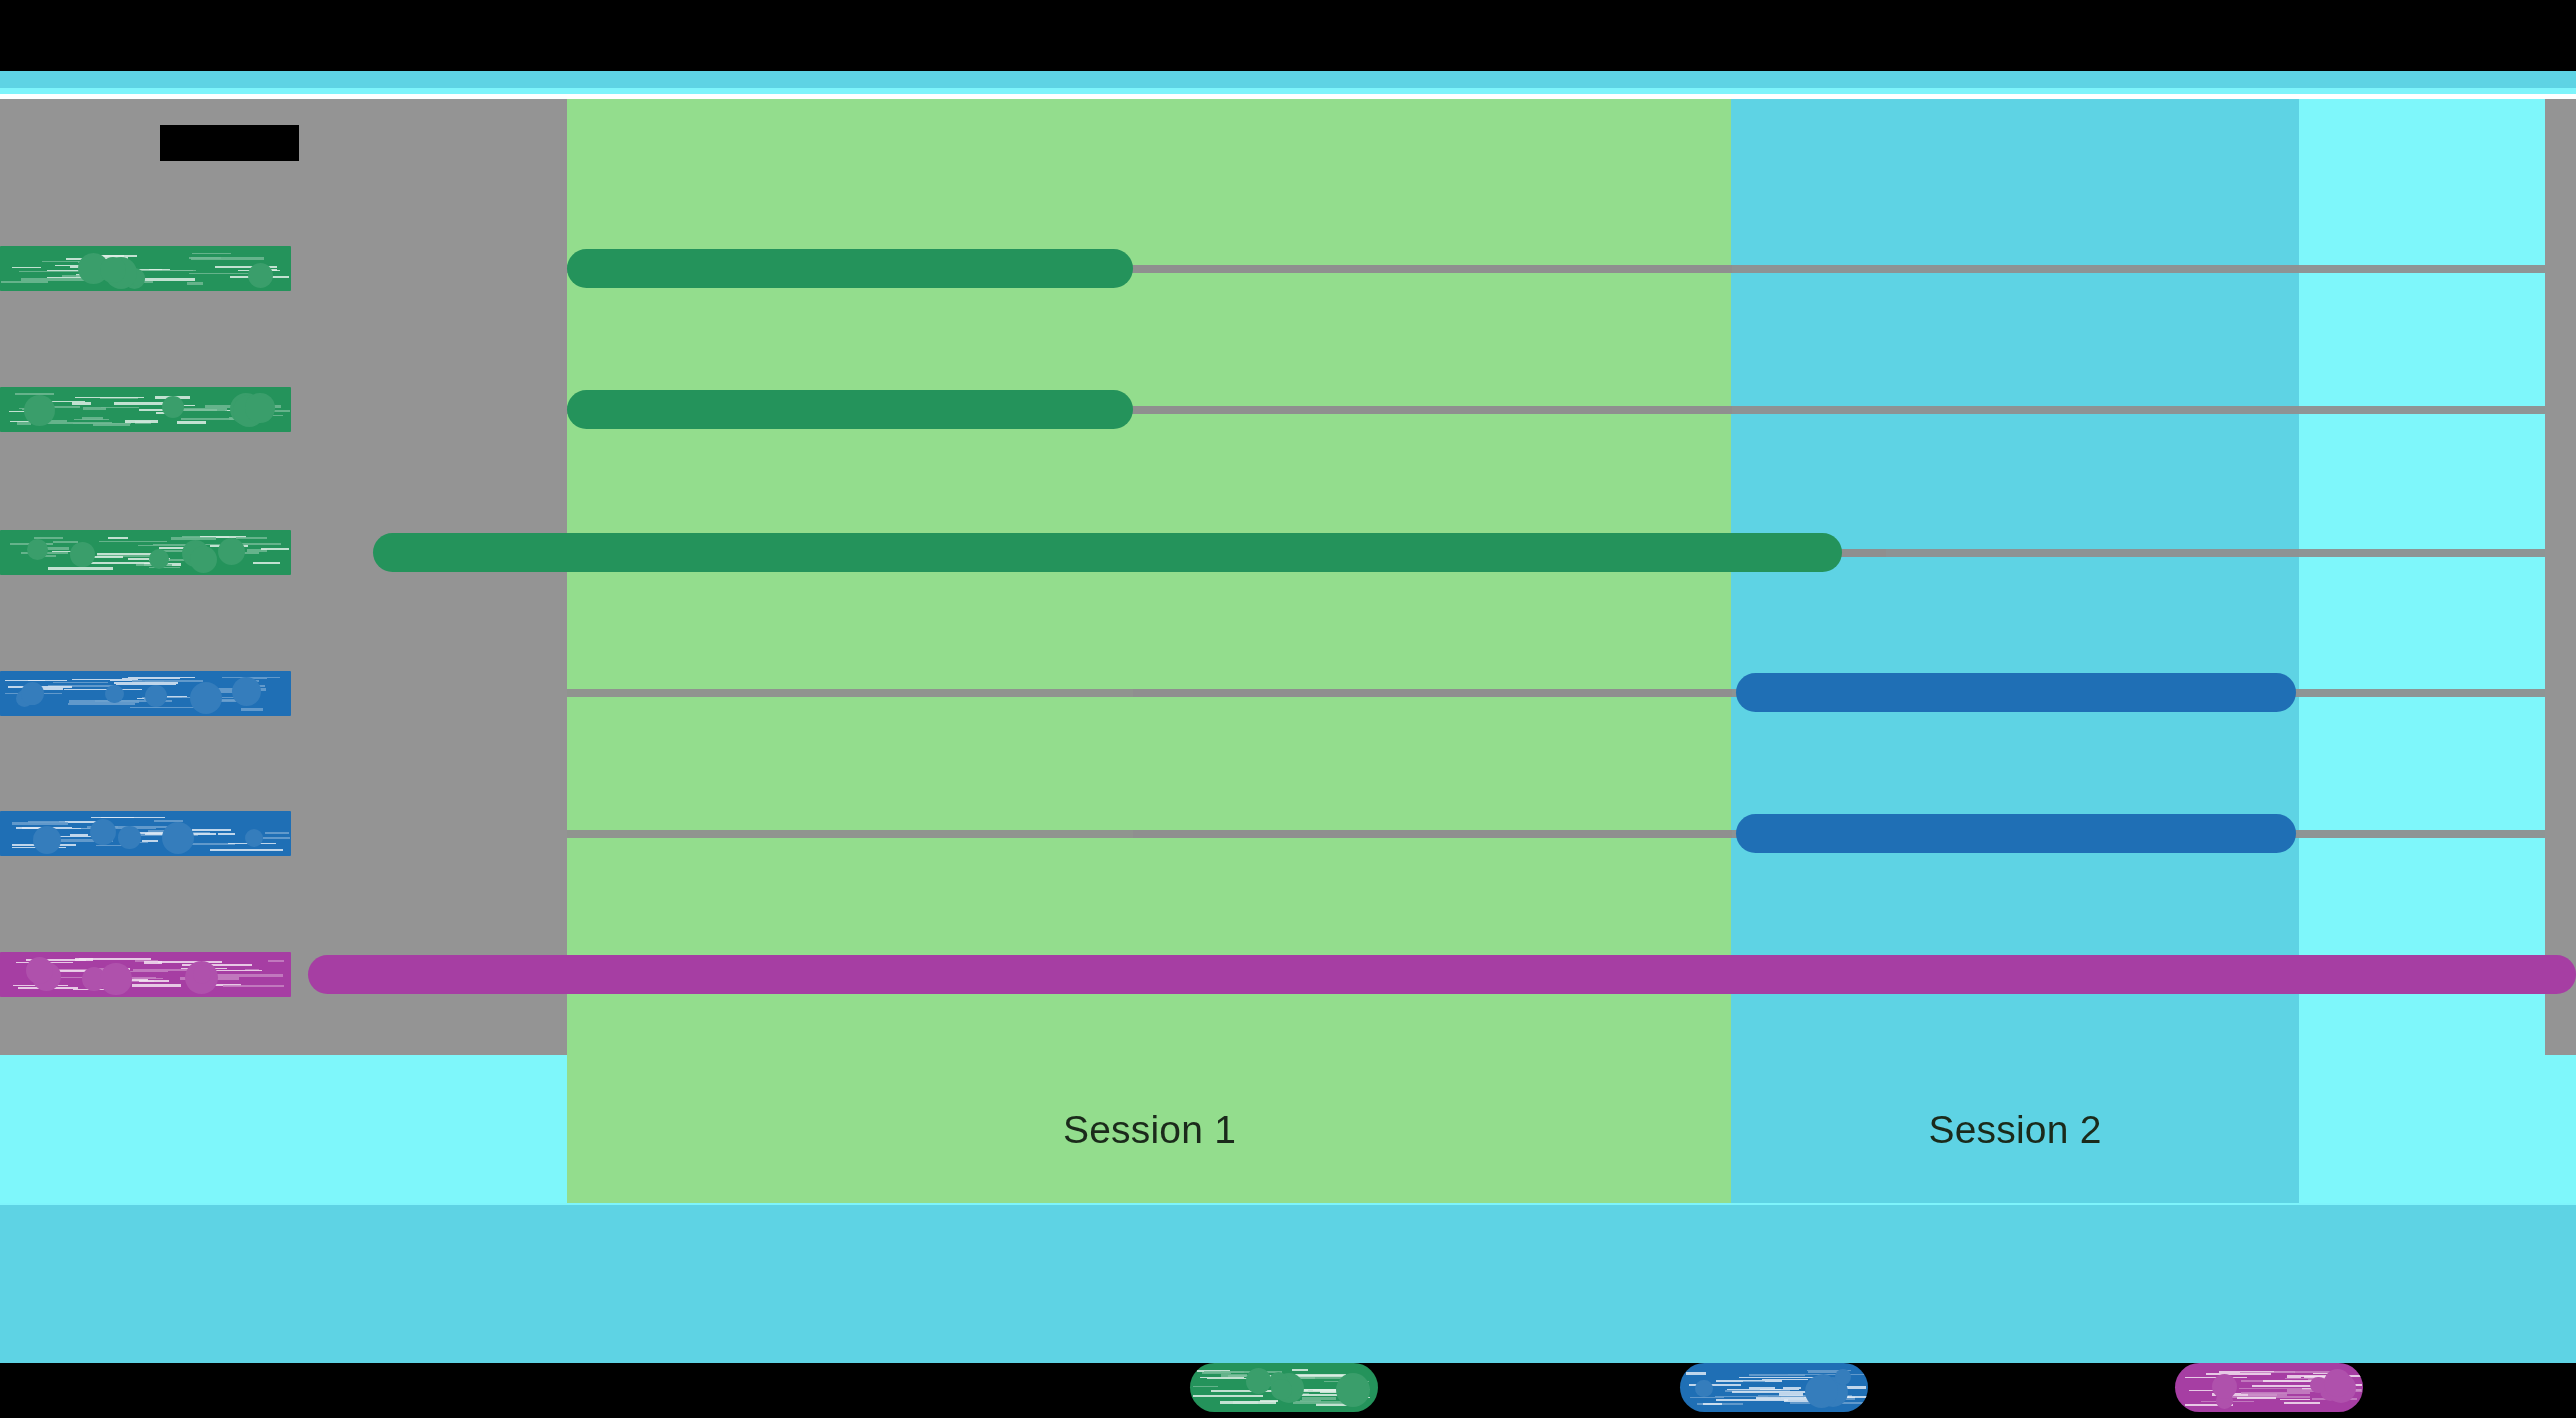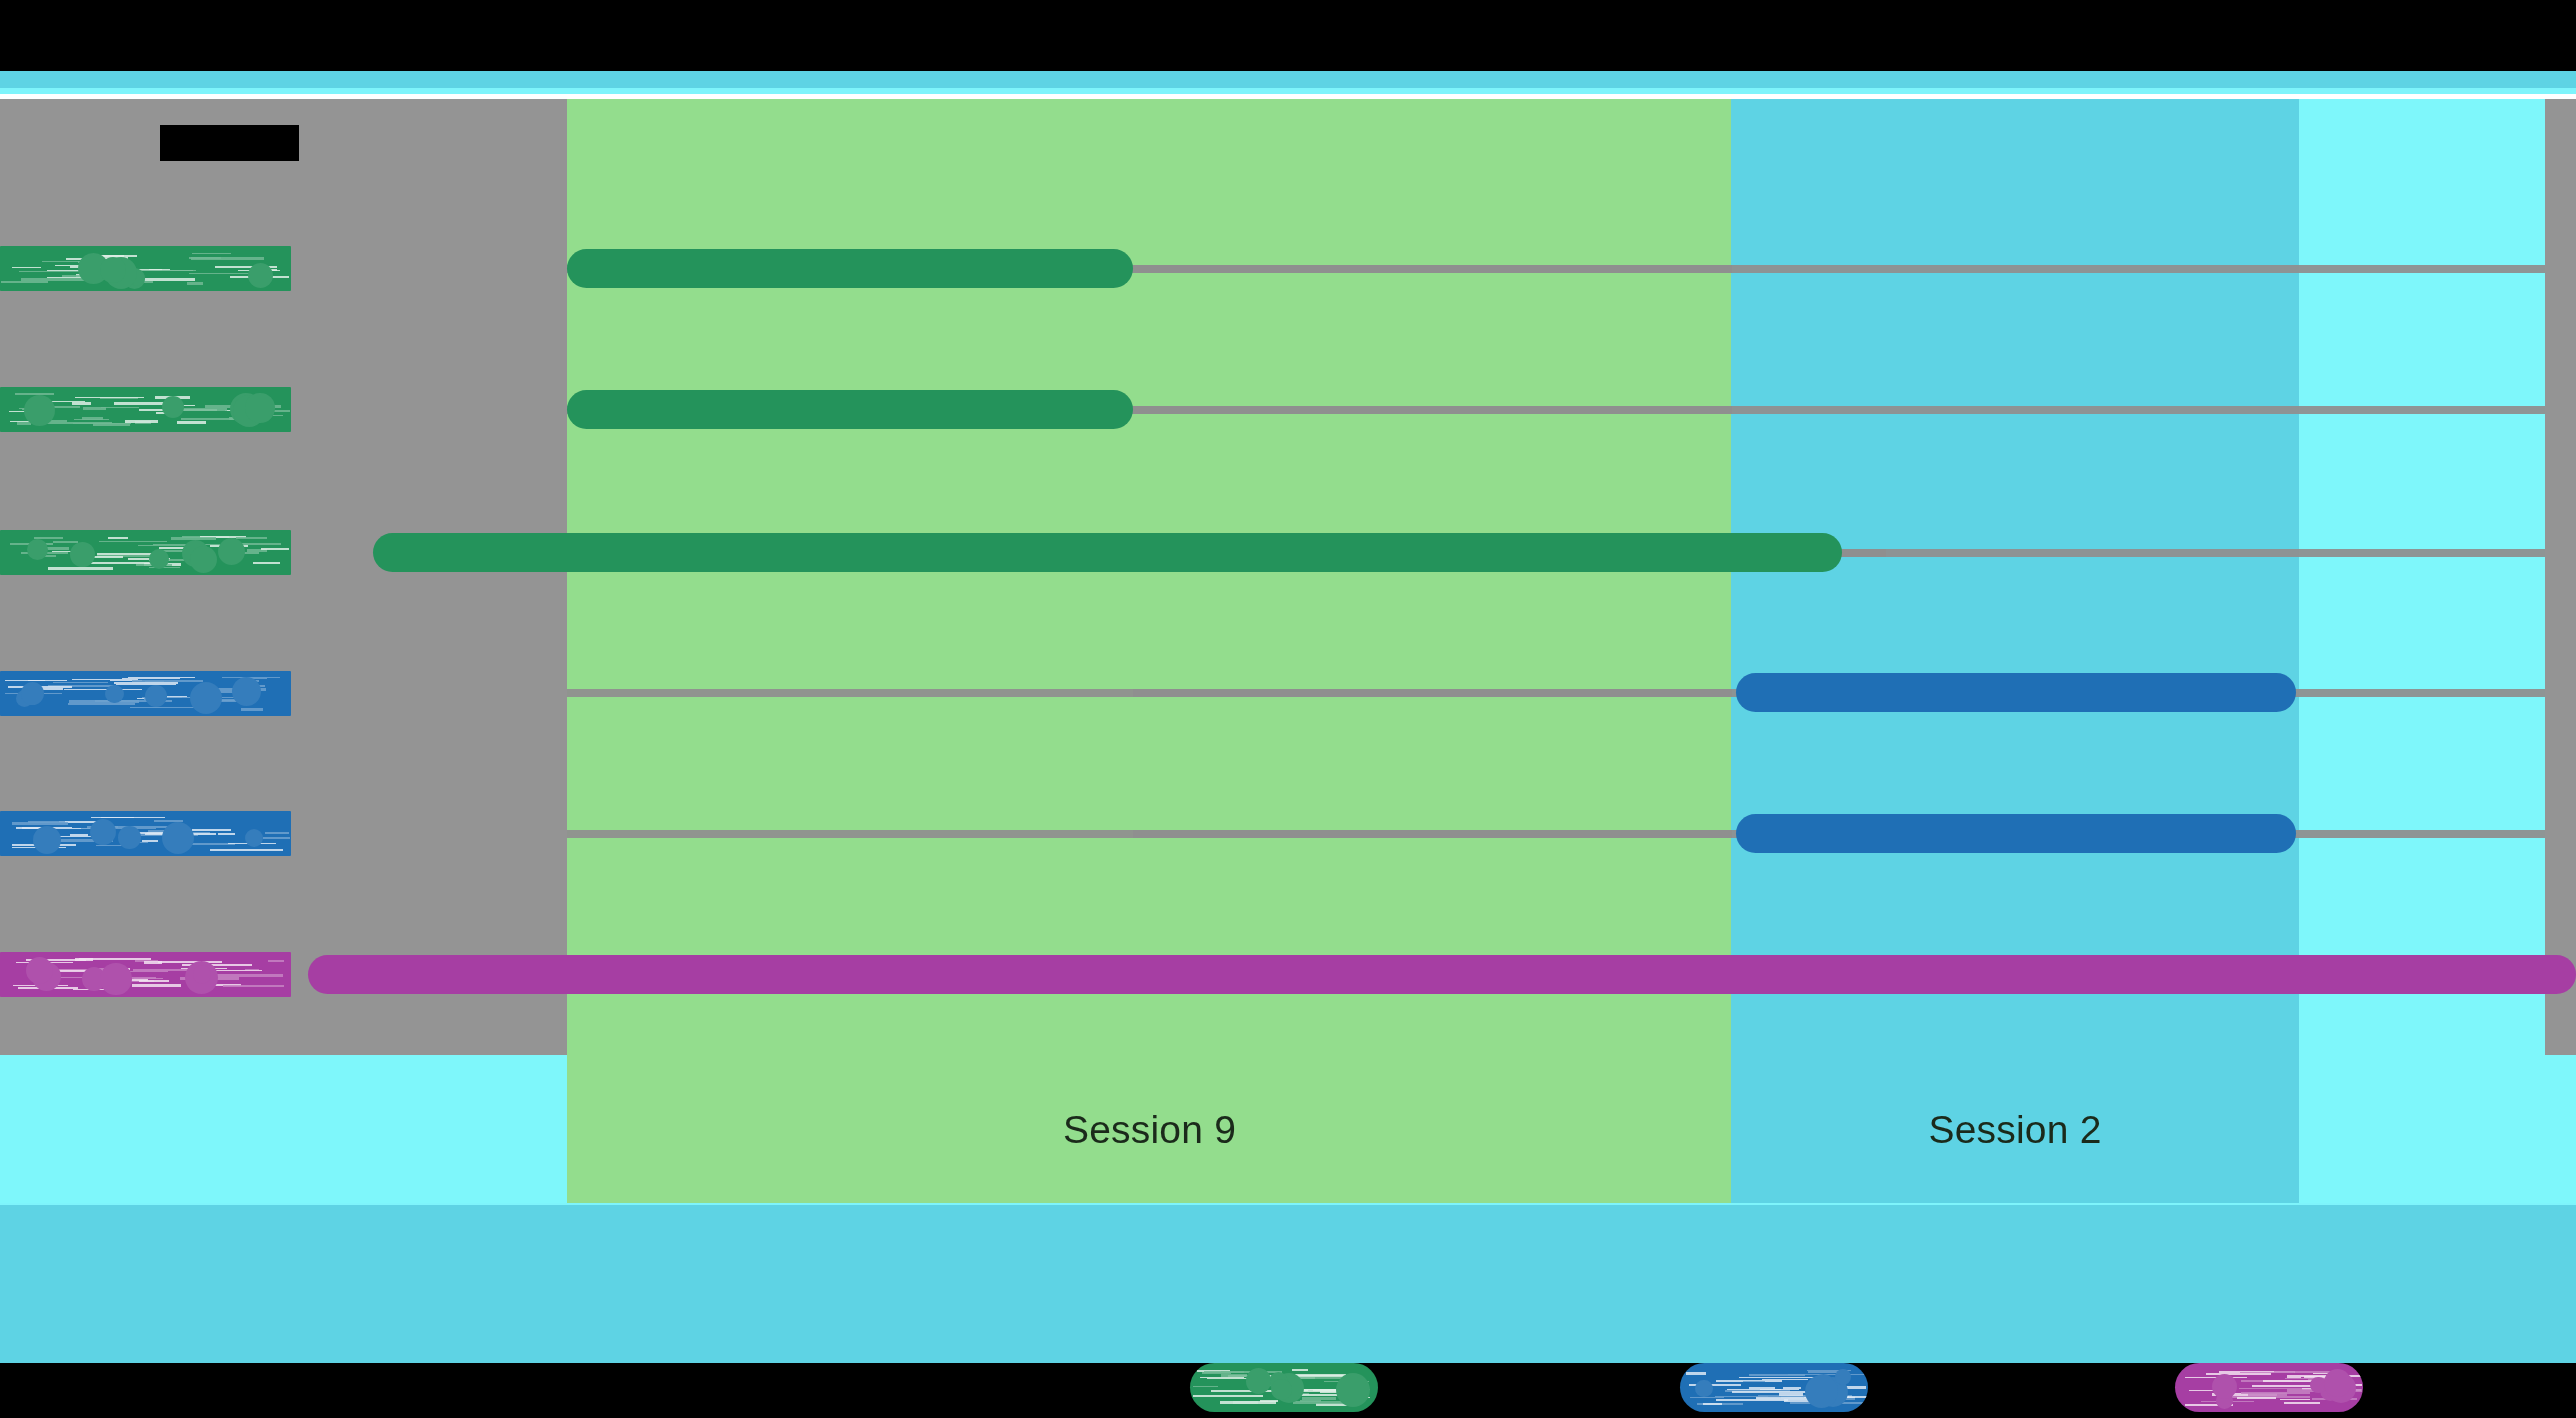--- a/index.html
+++ b/index.html
@@ -455,21 +455,21 @@
         <div class="redact-glyph" style="left: 32px; top: 9.6px; width: 29px; height: 29px; background: rgb(175, 81, 172);"></div>
         <div class="redact-glyph" style="left: 26px; top: 5.2px; width: 27px; height: 27px; background: rgb(175, 81, 172);"></div>
       </div>
     </div>
 
   <div class="header-redact" id="header-redact" style="left: 160px; top: 125px; width: 139px; height: 36px;"></div>
 
   <div class="axis-strip" id="axis-strip">
 
   <div class="axis-band" style="left: 567px; width: 1165px; background: rgb(147, 221, 141);"></div>
-      <div class="axis-label" style="left: 567px; width: 1165px;">Session 9</div>
+      <div class="axis-label" style="left: 567px; width: 1165px;">Session 1</div>
       <div class="axis-band" style="left: 1731px; width: 568px; background: rgb(94, 211, 228);"></div>
       <div class="axis-label" style="left: 1731px; width: 568px;">Session 2</div>
       <div class="axis-band" style="left: 2299px; width: 246px; background: rgb(126, 247, 251);"></div>
     </div>
 
   <div class="footer-sep"></div>
   <div class="footer-panel"></div>
 
   <div class="legend" id="legend">
 

